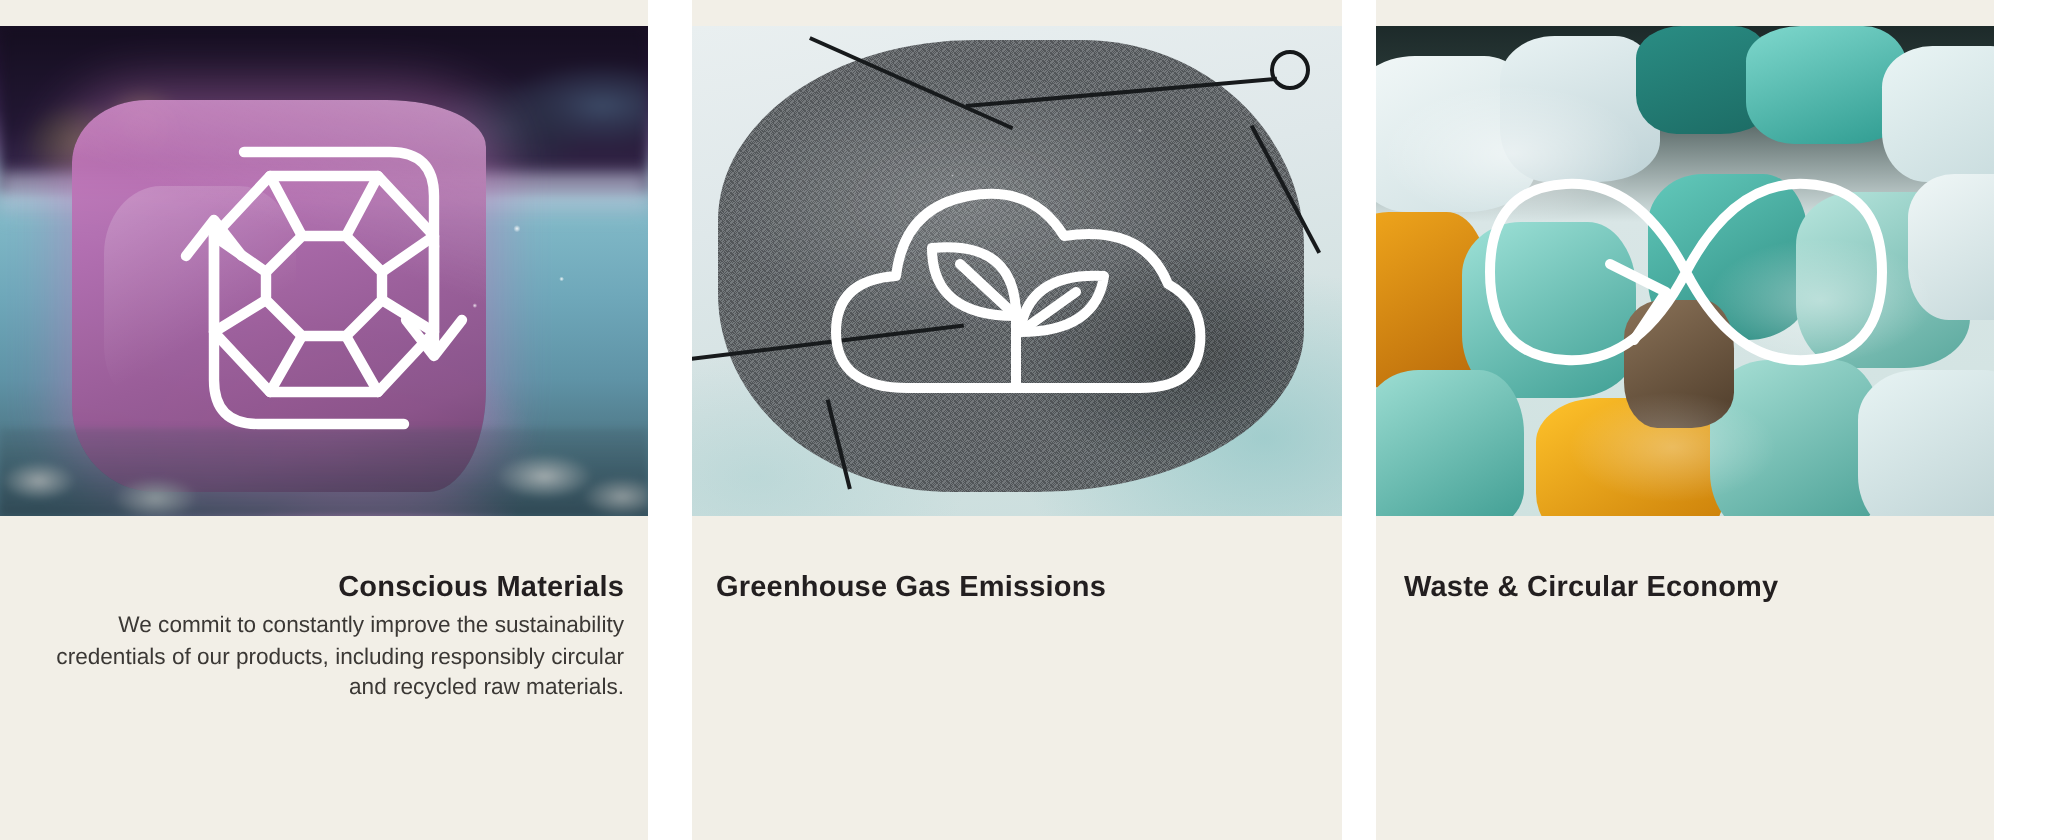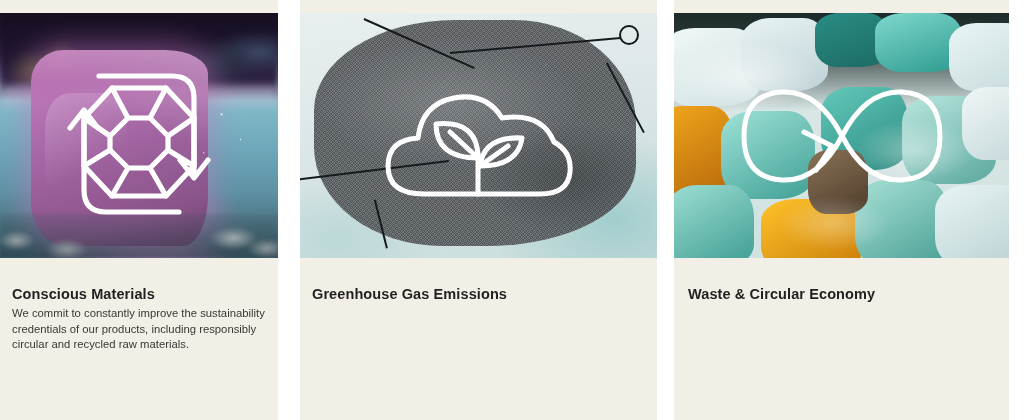--- a/index.html
+++ b/index.html
@@ -18,25 +18,25 @@
   }
 
   
   .card{
     position:relative;
     background:#f2efe7;
     height:420px;
     overflow:hidden;
     flex:0 0 auto;
   }
-  .card-1{width:278px;}
+  .card-1{width:324px;text-align:right;}
   .gutter{flex:0 0 22px;background:#ffffff;height:420px;}
-  .card-2{width:325px;padding-left:32px;}
+  .card-2{width:325px;}
   .gutter-2{flex:0 0 17px;background:#ffffff;height:420px;}
-  .card-3{width:335px;}
+  .card-3{width:309px;}
 
   .media{
     position:absolute;
     left:0;right:0;
     top:13px;height:245px;
     overflow:hidden;
   }
   .card-2 .media{left:0;right:0;}
   .photo{position:absolute;inset:0;overflow:hidden;}
 

